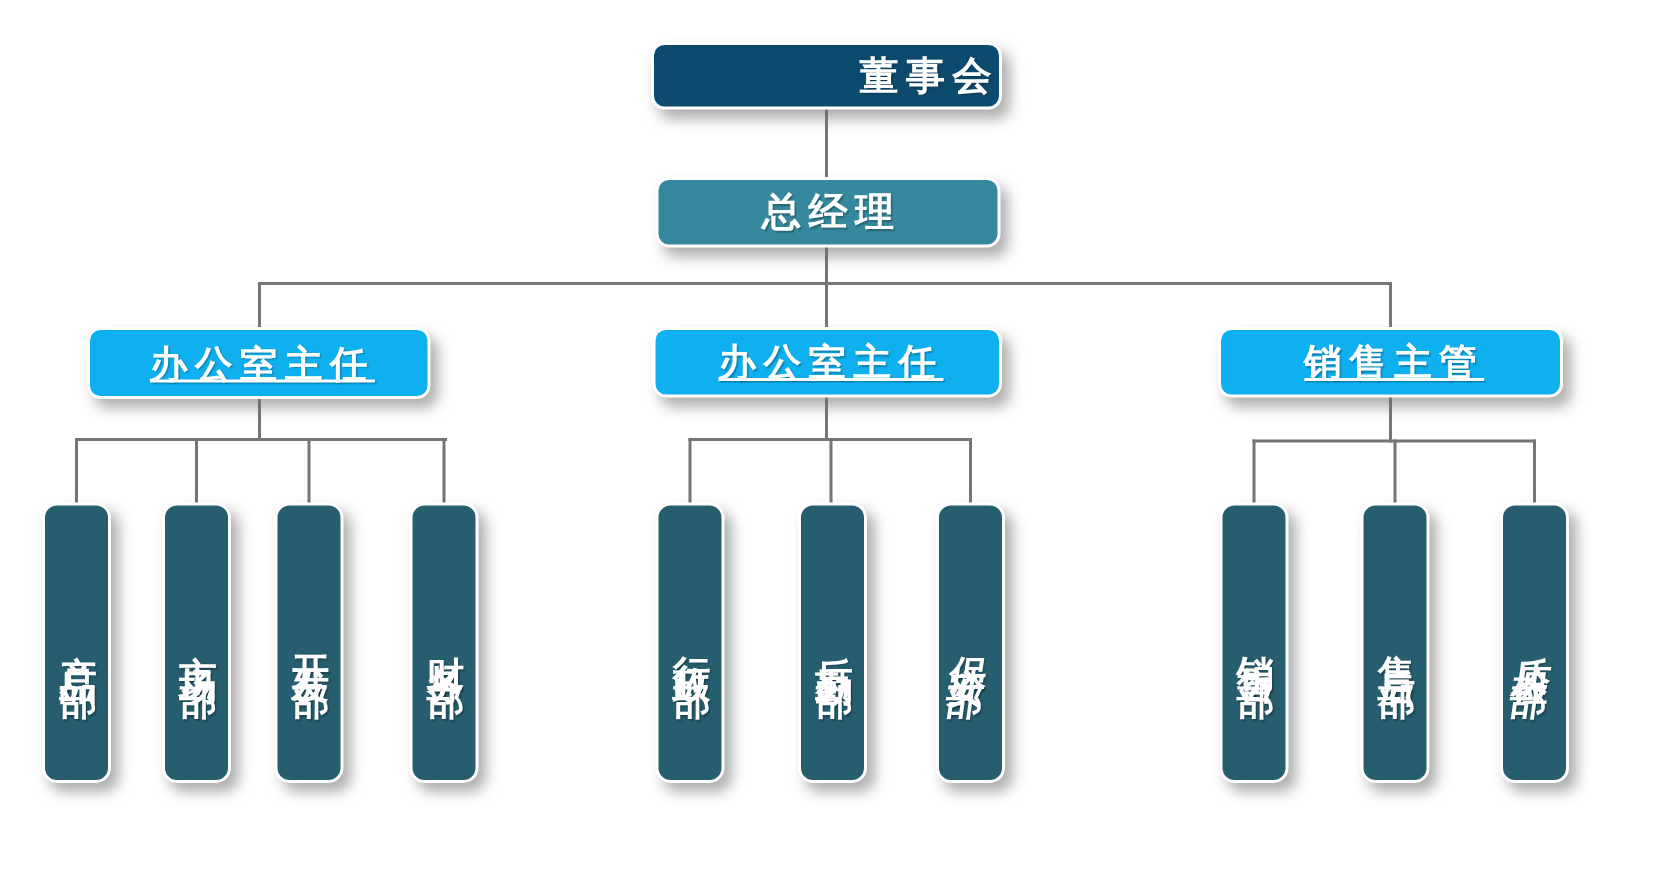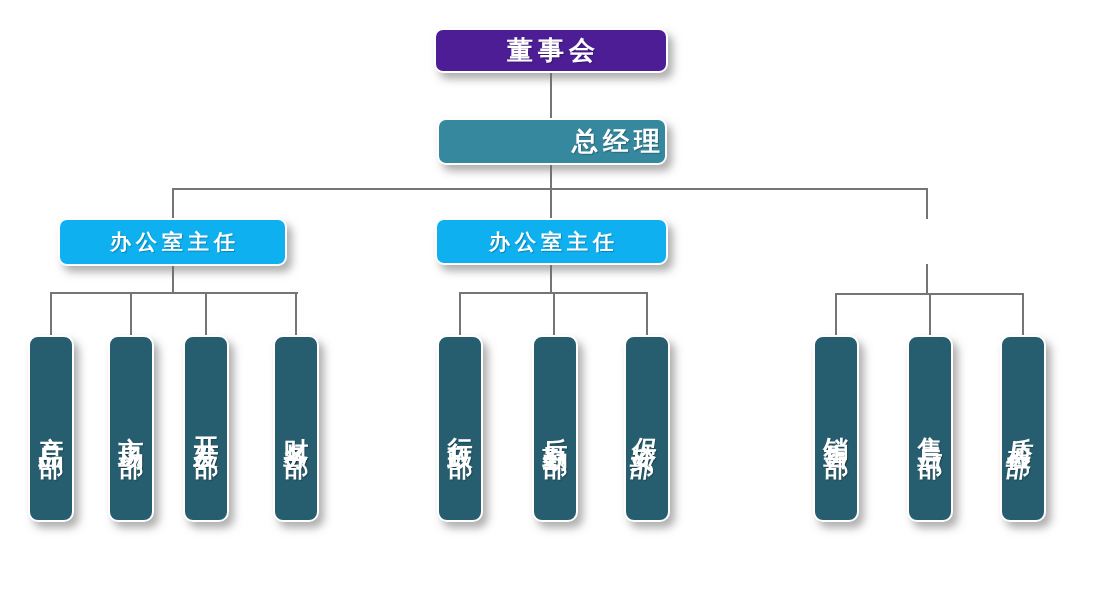--- a/index.html
+++ b/index.html
@@ -24,21 +24,21 @@
     box-shadow: 5px 6px 9px rgba(108,108,108,0.55);
   }
   .h-label {
     letter-spacing: 5px;
     text-indent: 5px; 
     white-space: nowrap;
     text-shadow: 1px 1px 1px rgba(0,0,0,0.25);
   }
   .lvl1 { font-size: 26px; }
   .lvl2 { font-size: 26px; }
-  .lvl3 { font-size: 21px; }
+  .lvl3 { font-size: 25px; text-decoration: underline; }
   .dept { border-radius: 10px; }
   .dept-label {
     writing-mode: vertical-rl;
     text-orientation: upright;
     font-size: 25px;
     letter-spacing: 8px;
     line-height: 1;
     text-shadow: 1px 1px 1px rgba(0,0,0,0.25);
   }
   .dept[data-italic="true"] .dept-label { transform: skewX(-8deg); }
@@ -72,33 +72,36 @@
   <div class="line" style="left:459px; top:292px; width:2px; height:44px;"></div>
   <div class="line" style="left:553px; top:292px; width:2px; height:44px;"></div>
   <div class="line" style="left:646px; top:292px; width:2px; height:44px;"></div>
 
   <div class="line" style="left:926px; top:264px; width:2px; height:31px;"></div>
   <div class="line" style="left:835px; top:293px; width:189px; height:2px;"></div>
   <div class="line" style="left:835px; top:293px; width:2px; height:43px;"></div>
   <div class="line" style="left:929px; top:293px; width:2px; height:43px;"></div>
   <div class="line" style="left:1022px; top:293px; width:2px; height:43px;"></div>
 
-  <div class="node lvl1" style="left:434px; top:28px; width:234px; height:45px; background:#4c1d95;">
+  <div class="node lvl1" style="left:434px; top:28px; width:234px; height:45px; background:#0c4a6e;justify-content:flex-end;">
     <span class="h-label">董事会</span>
   </div>
 
-  <div class="node lvl2" style="left:437px; top:118px; width:230px; height:47px; background:#35889E;justify-content:flex-end;">
+  <div class="node lvl2" style="left:437px; top:118px; width:230px; height:47px; background:#35889E;">
     <span class="h-label">总经理</span>
   </div>
 
   <div class="node lvl3" style="left:58px; top:218px; width:229px; height:48px; background:#0FB0F0;">
     <span class="h-label">办公室主任</span>
   </div>
   <div class="node lvl3" style="left:435px; top:218px; width:233px; height:47px; background:#0FB0F0;">
     <span class="h-label">办公室主任</span>
+  </div>
+  <div class="node lvl3" style="left:812px; top:218px; width:230px; height:47px; background:#0FB0F0;">
+    <span class="h-label">销售主管</span>
   </div>
 
   <div class="node dept" style="left:28px; top:335px; width:46px; height:187px; background:#265D6F;">
     <span class="dept-label">产品部</span>
   </div>
   <div class="node dept" style="left:108px; top:335px; width:46px; height:187px; background:#265D6F;">
     <span class="dept-label">市场部</span>
   </div>
   <div class="node dept" style="left:183px; top:335px; width:46px; height:187px; background:#265D6F;">
     <span class="dept-label">开发部</span>

